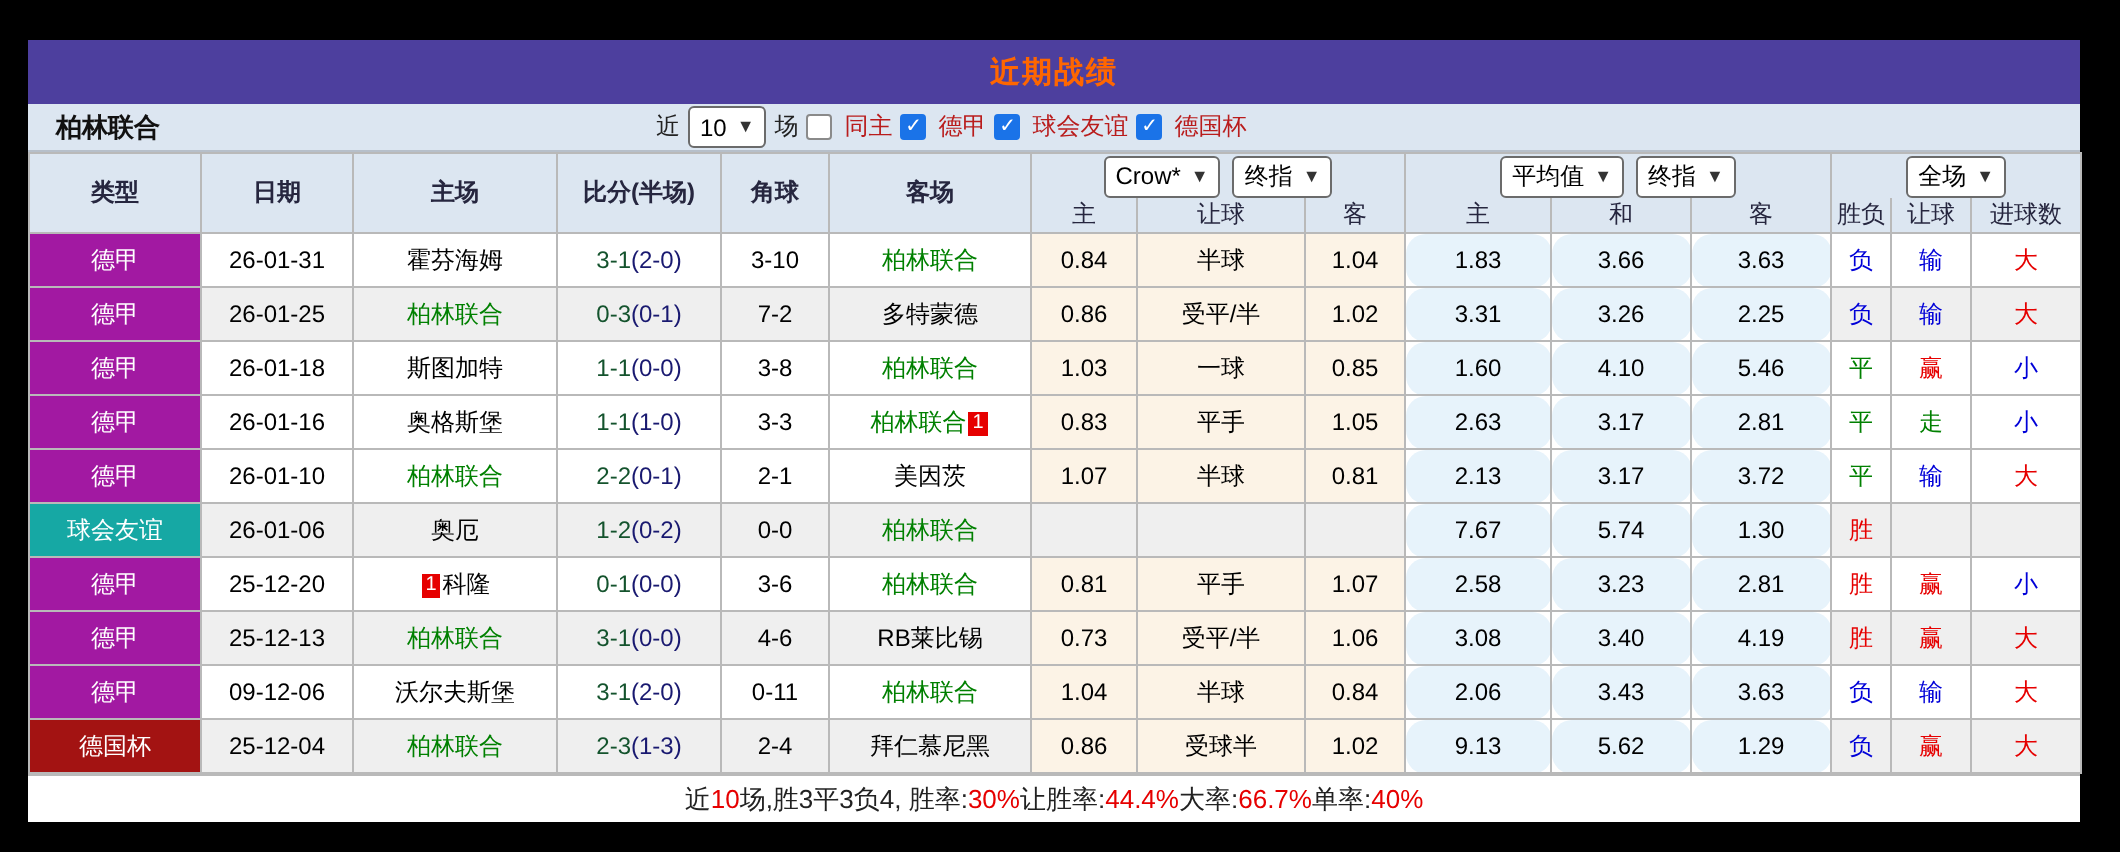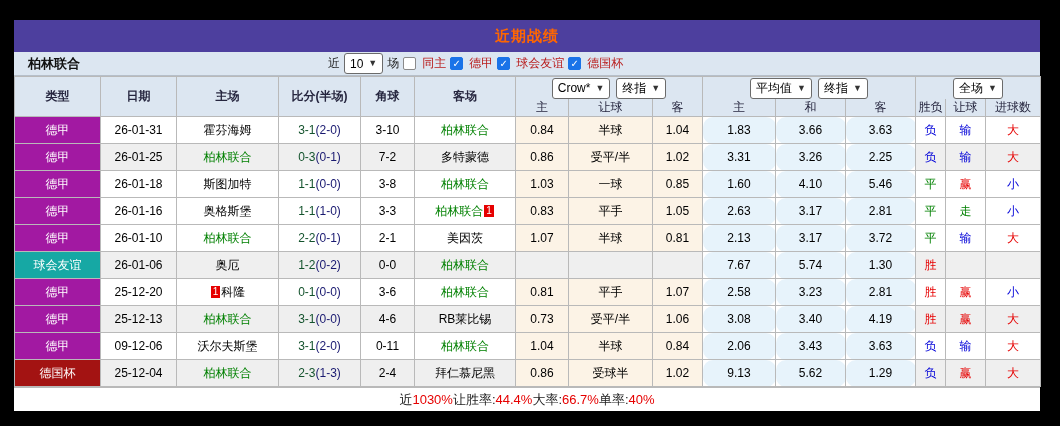--- a/index.html
+++ b/index.html
@@ -347,20 +347,21 @@
       <td style="color: rgb(0, 0, 216);">负</td>
       <td style="color: rgb(230, 0, 0);">赢</td>
       <td style="color: rgb(230, 0, 0);">大</td>
     </tr>
       </tbody>
   </table>
 
   <div class="summary">
       <span>近</span>
       <span class="red">10</span>
+      <span>场,胜3平3负4, 胜率:</span>
       <span class="red">30%</span>
       <span> 让胜率:</span>
       <span class="red">44.4%</span>
       <span> 大率:</span>
       <span class="red">66.7%</span>
       <span> 单率:</span>
       <span class="red">40%</span>
     </div>
 
 </div>

